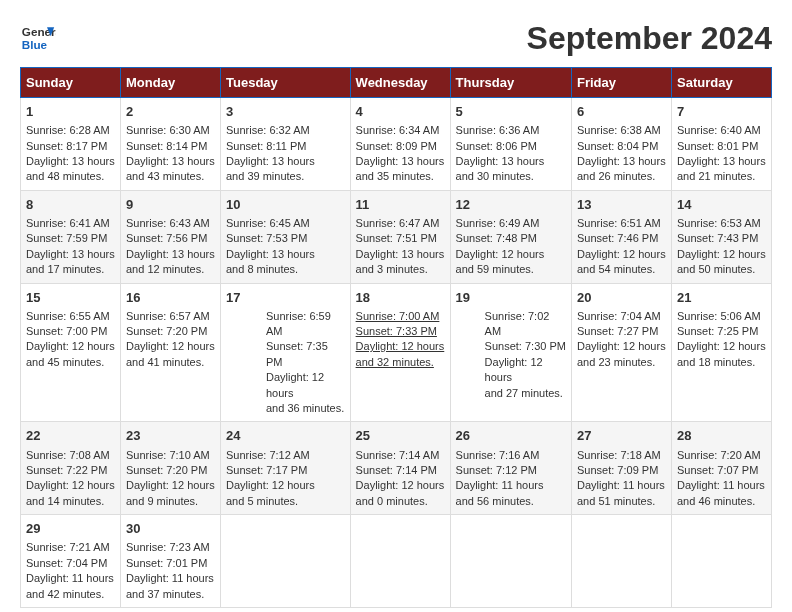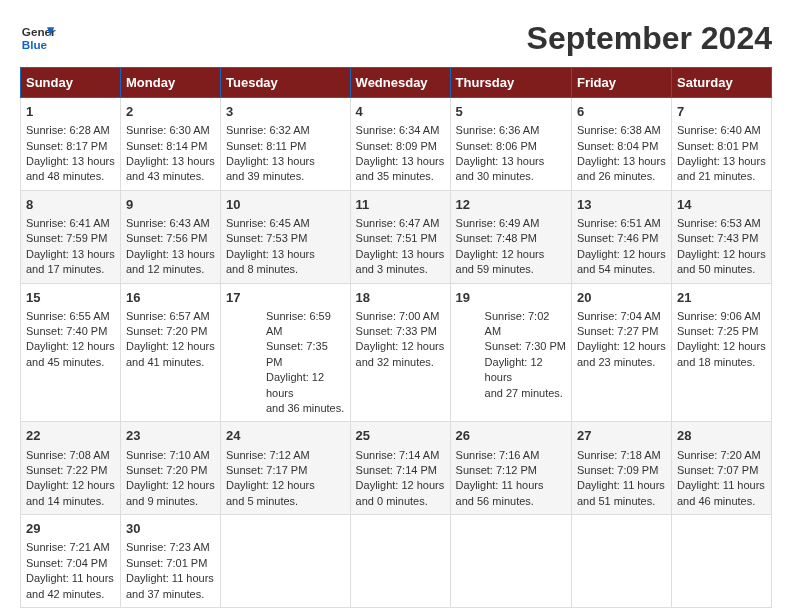--- a/index.html
+++ b/index.html
@@ -213,62 +213,62 @@
           <div class="day-info" style="white-space: pre-line;">Sunrise: 6:53 AM
 Sunset: 7:43 PM
 Daylight: 12 hours
 and 50 minutes.</div>
         </td>
       </tr>
       <tr>
         <td>
           <span class="day-num">15</span>
           <div class="day-info" style="white-space: pre-line;">Sunrise: 6:55 AM
-Sunset: 7:40 PM
+Sunset: 7:00 PM
 Daylight: 12 hours
 and 45 minutes.</div>
         </td>
         <td>
           <span class="day-num">16</span>
           <div class="day-info" style="white-space: pre-line;">Sunrise: 6:57 AM
 Sunset: 7:20 PM
 Daylight: 12 hours
 and 41 minutes.</div>
         </td>
         <td>
           <span class="day-num">17</span>
           <div class="day-info" style="white-space: pre-line; margin-left: 40px;">Sunrise: 6:59 AM
 Sunset: 7:35 PM
 Daylight: 12 hours
 and 36 minutes.</div>
         </td>
         <td>
           <span class="day-num">18</span>
-          <div class="day-info" style="white-space: pre-line;">Sunrise: 7:00 AM
+          <div class="day-info" style="white-space: pre-line; text-decoration: underline;">Sunrise: 7:00 AM
 Sunset: 7:33 PM
 Daylight: 12 hours
 and 32 minutes.</div>
         </td>
         <td>
           <span class="day-num">19</span>
           <div class="day-info" style="white-space: pre-line; margin-left: 29px;">Sunrise: 7:02 AM
 Sunset: 7:30 PM
 Daylight: 12 hours
 and 27 minutes.</div>
         </td>
         <td>
           <span class="day-num">20</span>
           <div class="day-info" style="white-space: pre-line;">Sunrise: 7:04 AM
 Sunset: 7:27 PM
 Daylight: 12 hours
 and 23 minutes.</div>
         </td>
         <td>
           <span class="day-num">21</span>
-          <div class="day-info" style="white-space: pre-line;">Sunrise: 9:06 AM
+          <div class="day-info" style="white-space: pre-line;">Sunrise: 5:06 AM
 Sunset: 7:25 PM
 Daylight: 12 hours
 and 18 minutes.</div>
         </td>
       </tr>
       <tr>
         <td>
           <span class="day-num">22</span>
           <div class="day-info" style="white-space: pre-line;">Sunrise: 7:08 AM
 Sunset: 7:22 PM

